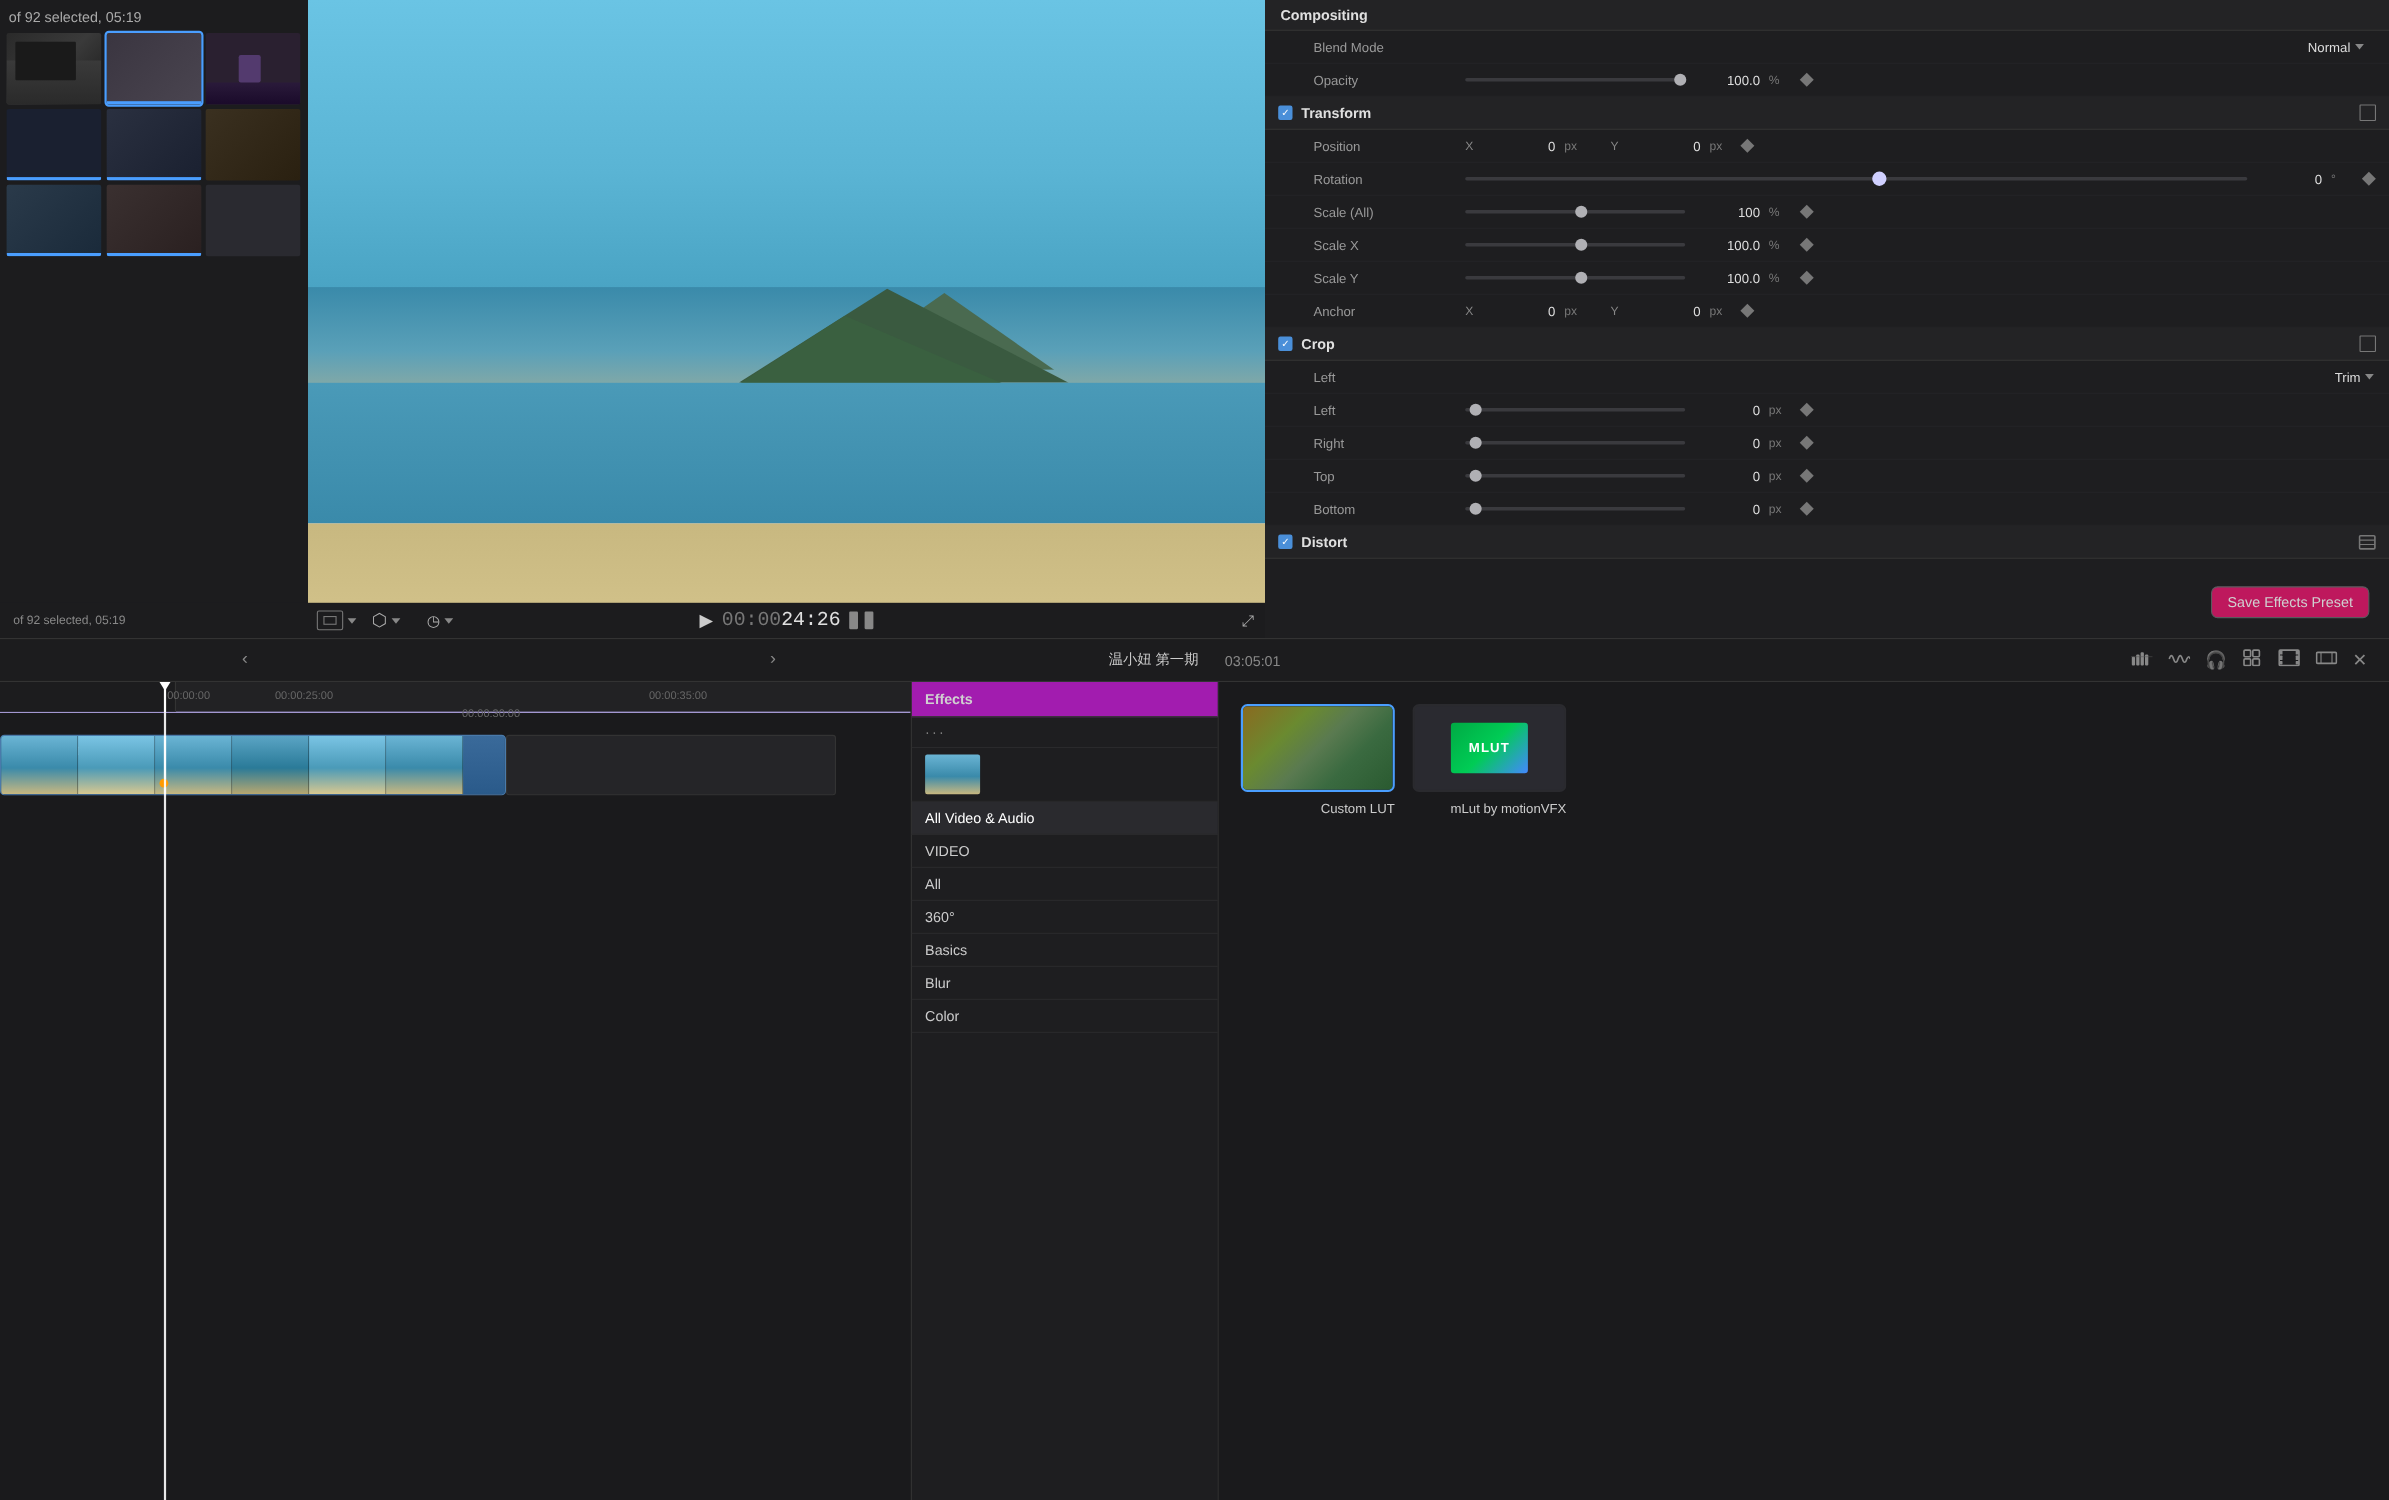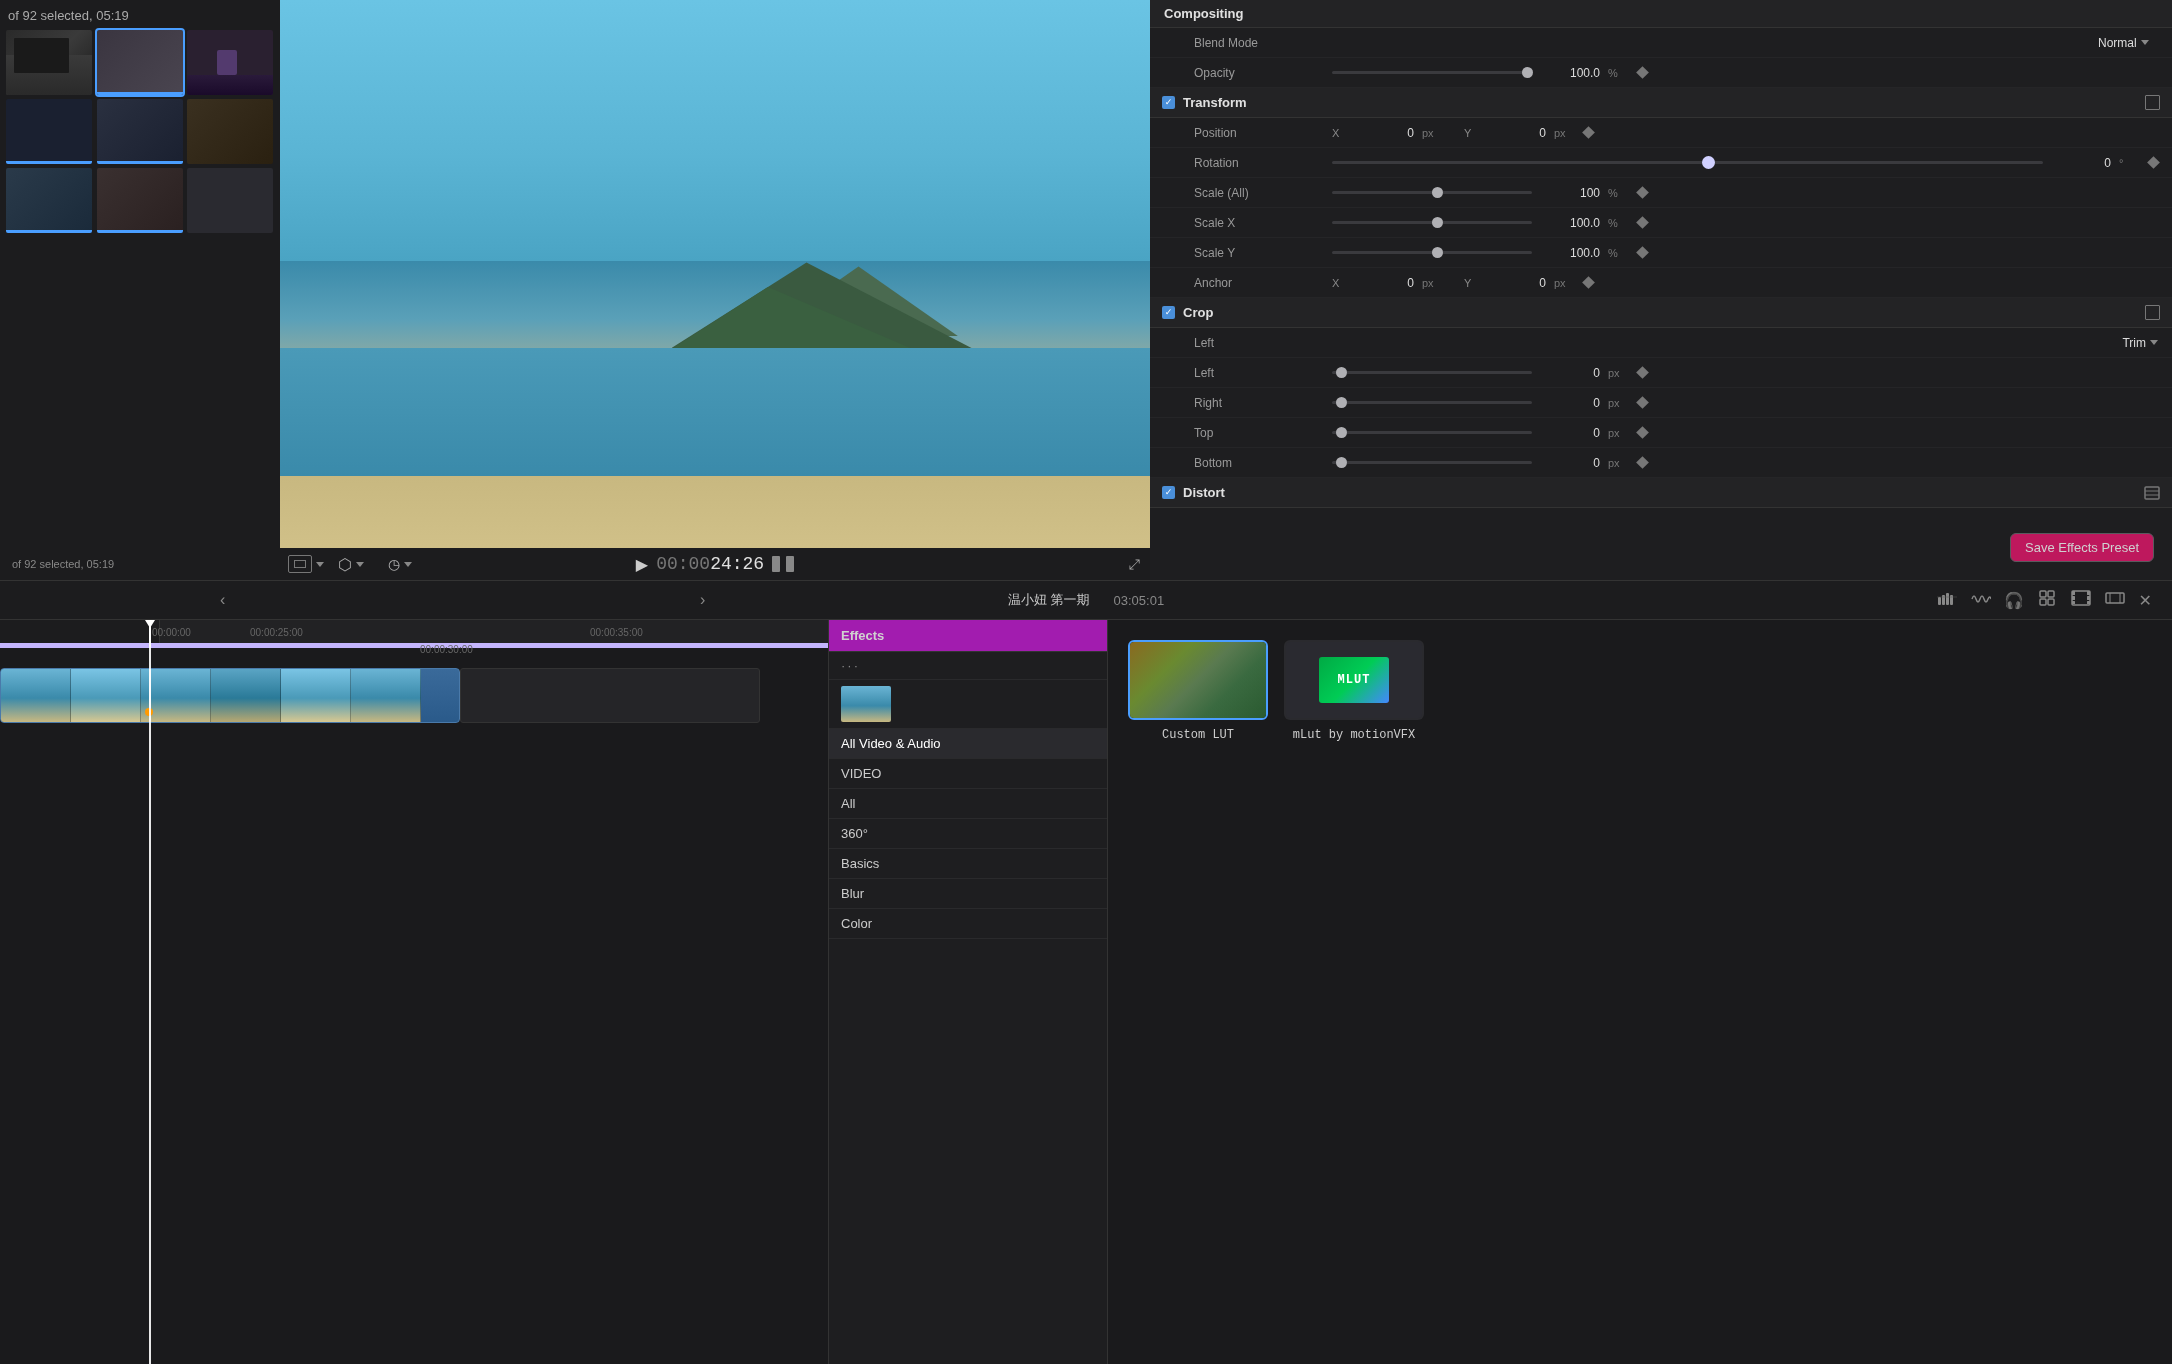--- a/index.html
+++ b/index.html
@@ -179,24 +179,23 @@
     .effects-grid {
       display: flex;
       flex-wrap: wrap;
       gap: 16px;
       padding: 20px;
     }
 
     .effect-card {
       display: flex;
       flex-direction: column;
-      align-items: center;
+      align-items: flex-end;
       gap: 8px;
       cursor: pointer;
-      font-family: Liberation Mono, monospace;
     }
 
     .effect-thumbnail {
       width: 140px;
       height: 80px;
       border-radius: 6px;
       overflow: hidden;
       border: 2px solid transparent;
     }
 
@@ -713,21 +712,21 @@
         <line x1="15" y1="3" x2="15" y2="13" stroke="#888" stroke-width="1"></line>
       </svg>
     </div>
 
     <div style="color:#888;font-size:16px;">✕</div>
   </div>
 </div>
 
 <div style="position:absolute;left:0;top:620px;width:828px;height:744px;background:#1a1a1c;overflow:hidden;">
 
-  <div style="position:absolute;top:0;left:0;right:0;height:28px;background:#222224;border-bottom:5px solid #c4b5fd;">
+  <div style="position:absolute;top:0;left:0;right:0;height:28px;background:#222224;border-bottom:1px solid #c4b5fd;">
     <div style="position:absolute;left:0;top:0;bottom:0;width:160px;background:#1c1c1e;border-right:1px solid #333;"></div>
     <span style="position:absolute;left:152px;top:7px;font-size:10px;color:#666;">00:00:00</span>
     <span style="position:absolute;left:250px;top:7px;font-size:10px;color:#666;">00:00:25:00</span>
     <span style="position:absolute;left:420px;top:24px;font-size:10px;color:#666;">00:00:30:00</span>
     <span style="position:absolute;left:590px;top:7px;font-size:10px;color:#666;">00:00:35:00</span>
 
     <div style="position:absolute;left:149px;top:0;width:2px;background:#fff;height:28px;z-index:5;">
       <div style="position:absolute;top:0;left:-4px;width:0;height:0;border-left:5px solid transparent;border-right:5px solid transparent;border-top:8px solid #fff;"></div>
     </div>
   </div>

